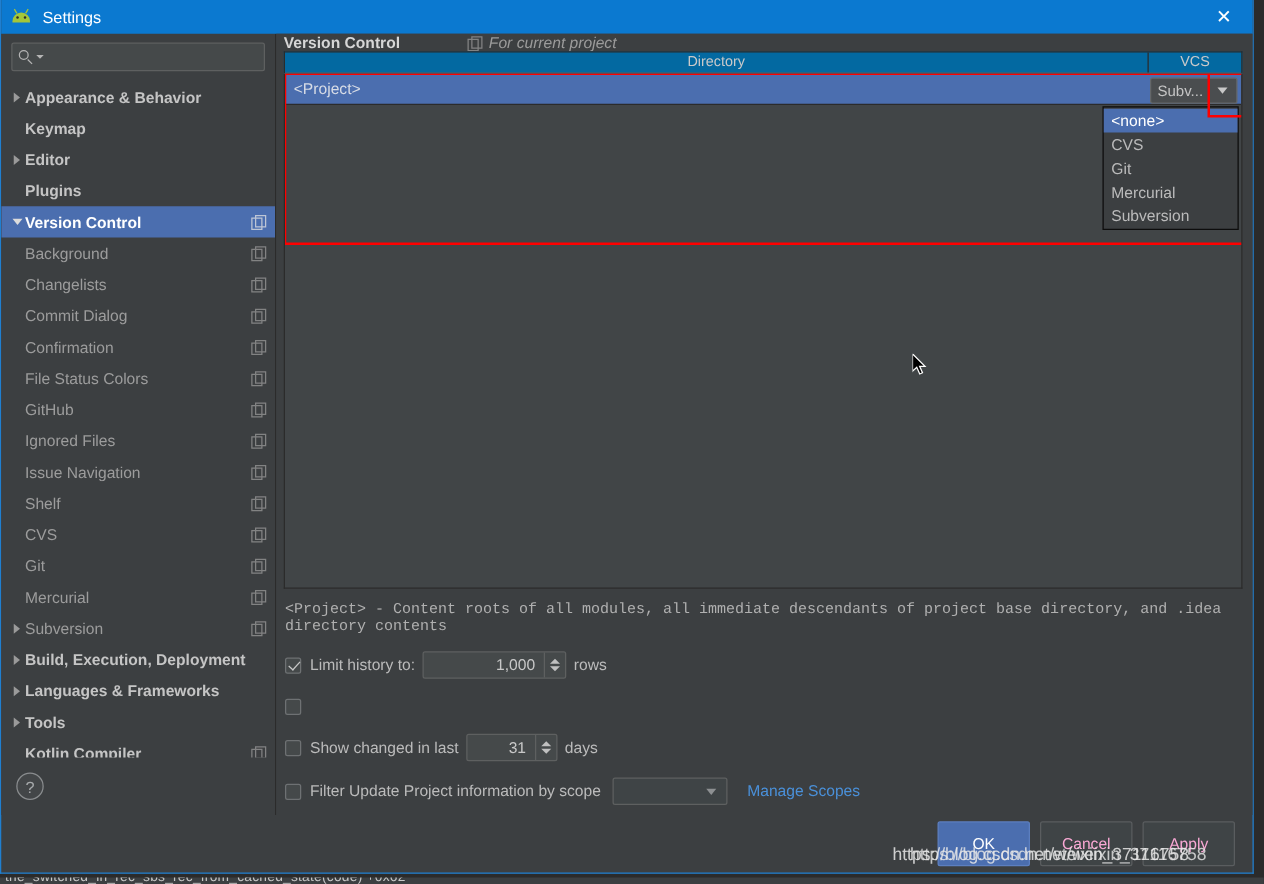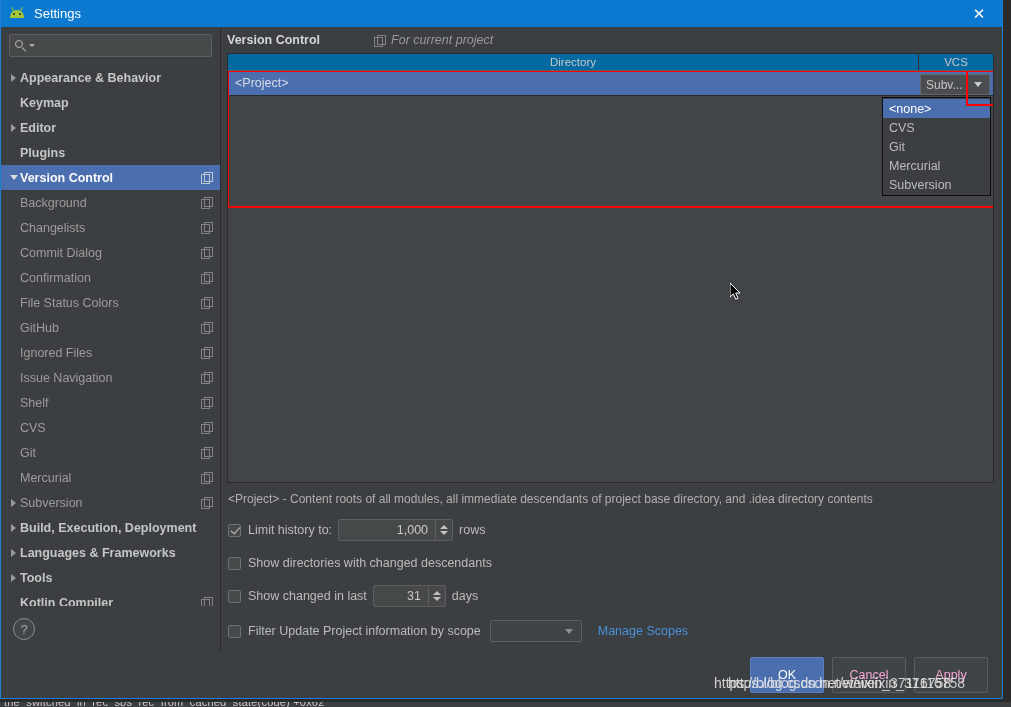--- a/index.html
+++ b/index.html
@@ -254,21 +254,21 @@
   }
 
   
   .red-rect {
     position: absolute; border: 2px solid #ff0000;
     pointer-events: none; z-index: 60;
   }
 
   
   #hint-line {
-    margin: 9px 0 0 7px; font-size: 12px; color: #b0b0b0;
+    margin: 9px 0 0 7px; font-size: 12px; color: #b0b0b0; font-family: Liberation Mono, monospace;
   }
   #options { margin: 12px 0 0 7px; }
   .opt-row { display: flex; align-items: center; height: 24px; margin-bottom: 9px; }
   .cb {
     width: 13px; height: 13px; min-width: 13px;
     border: 1px solid #6e7173; background: #45494a; border-radius: 2px;
     position: relative; margin-right: 7px; cursor: pointer;
   }
   .cb.checked:after {
     content: ""; position: absolute;
@@ -562,21 +562,20 @@
             <span class="sp-arrows">
               <span class="up"></span>
               <span class="dn"></span>
             </span>
           </span>
           <span class="opt-label">rows</span>
         </div>
 
         <div class="opt-row">
           <span class="cb"></span>
-          <span class="opt-label">Show directories with changed descendants</span>
         </div>
 
         <div class="opt-row">
           <span class="cb"></span>
           <span class="opt-label">Show changed in last</span>
           <span class="spinner narrow">
             <span class="sp-val">31</span>
             <span class="sp-arrows">
               <span class="up"></span>
               <span class="dn"></span>

